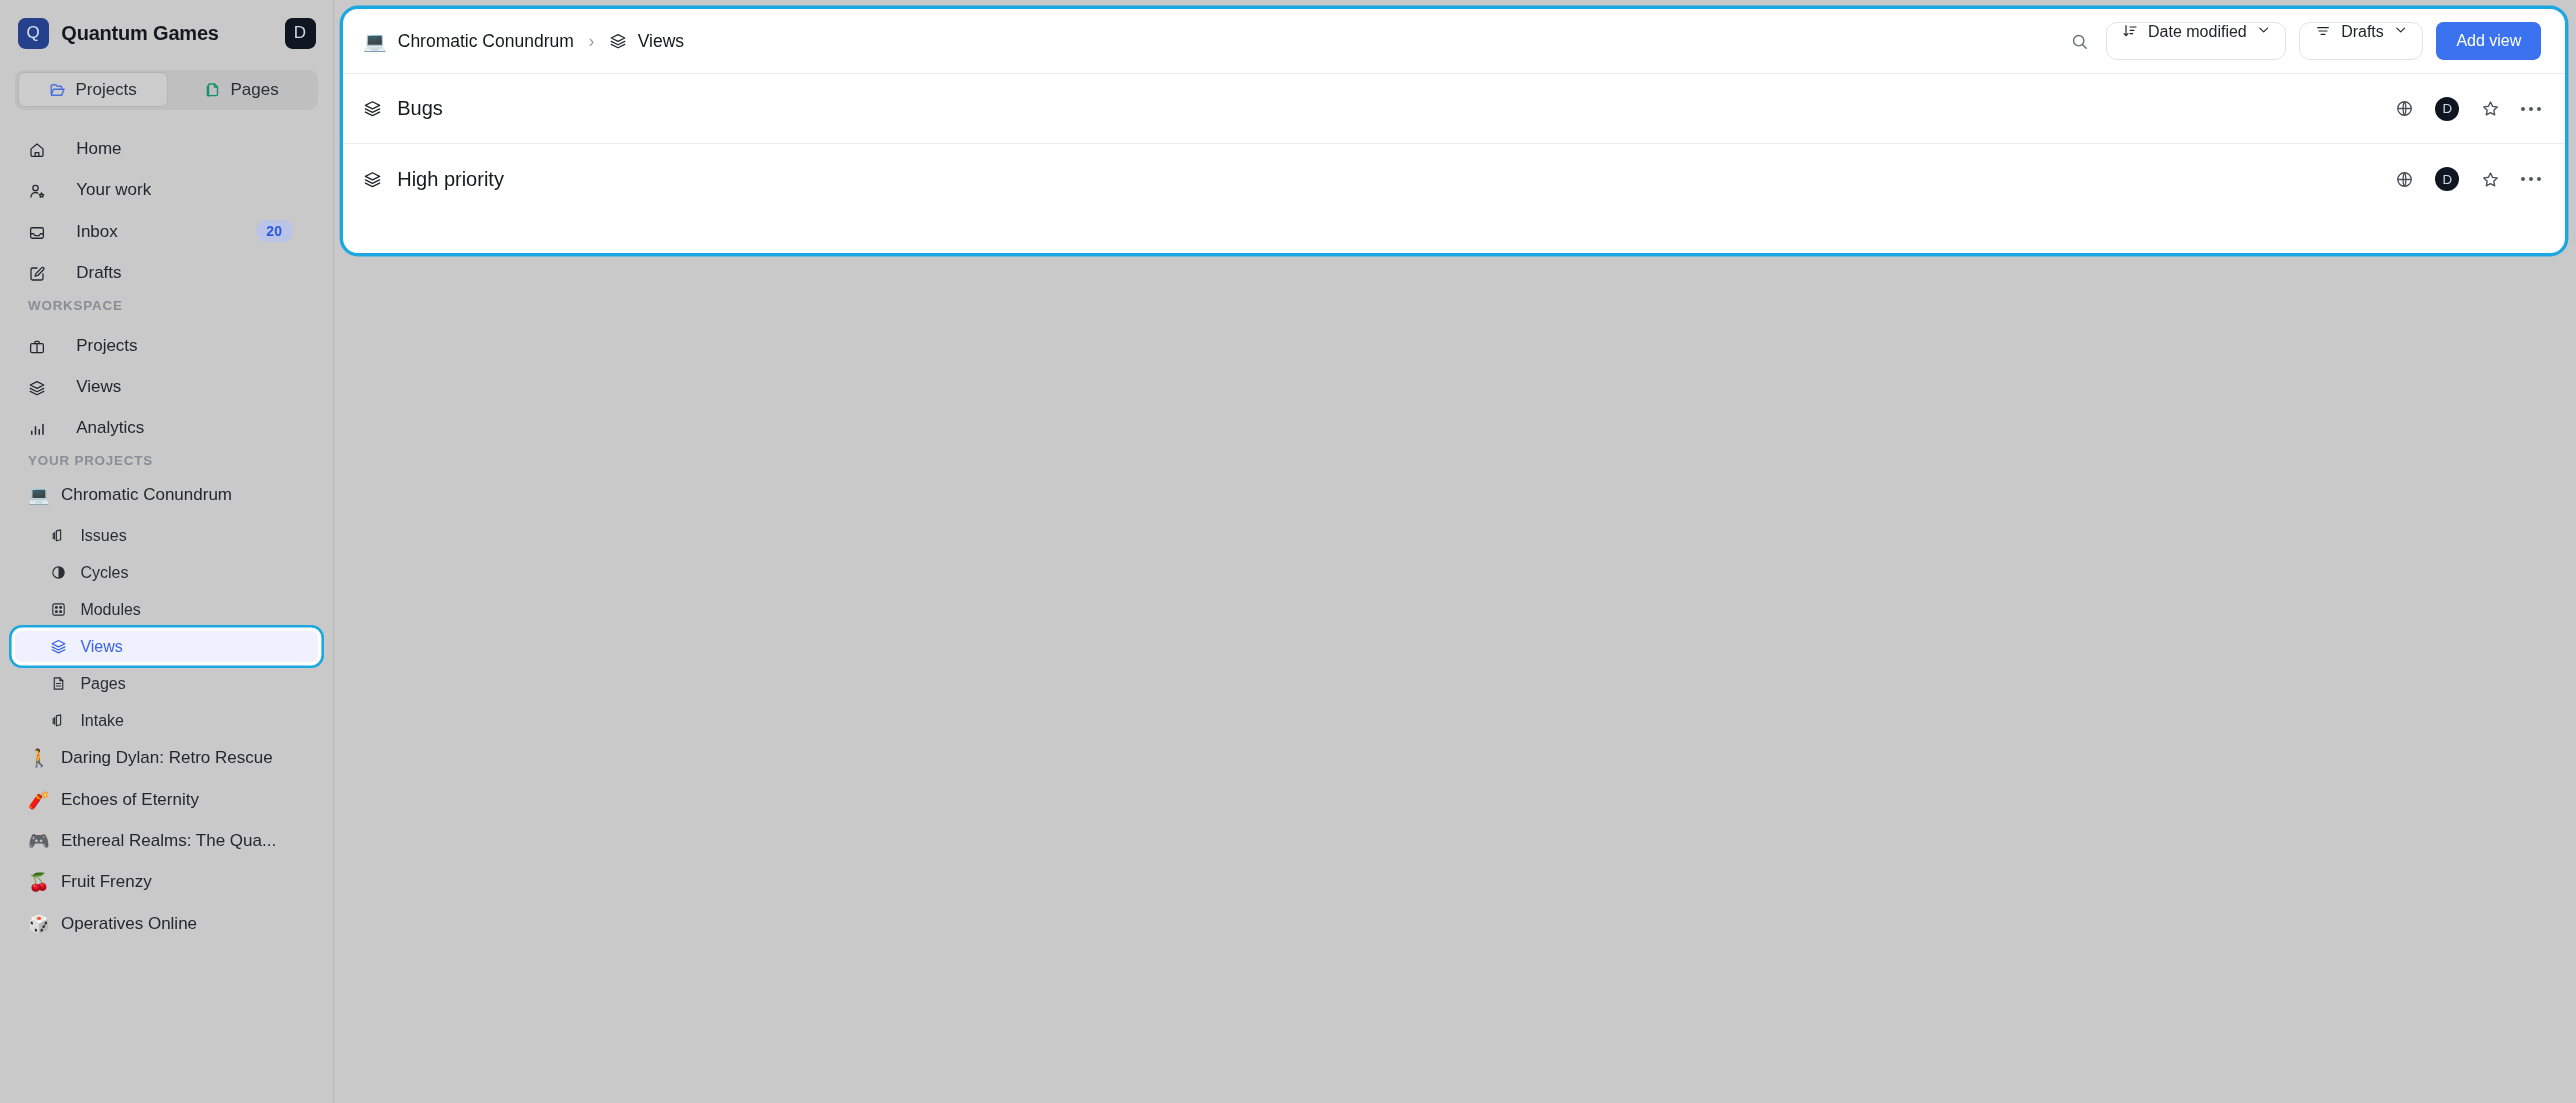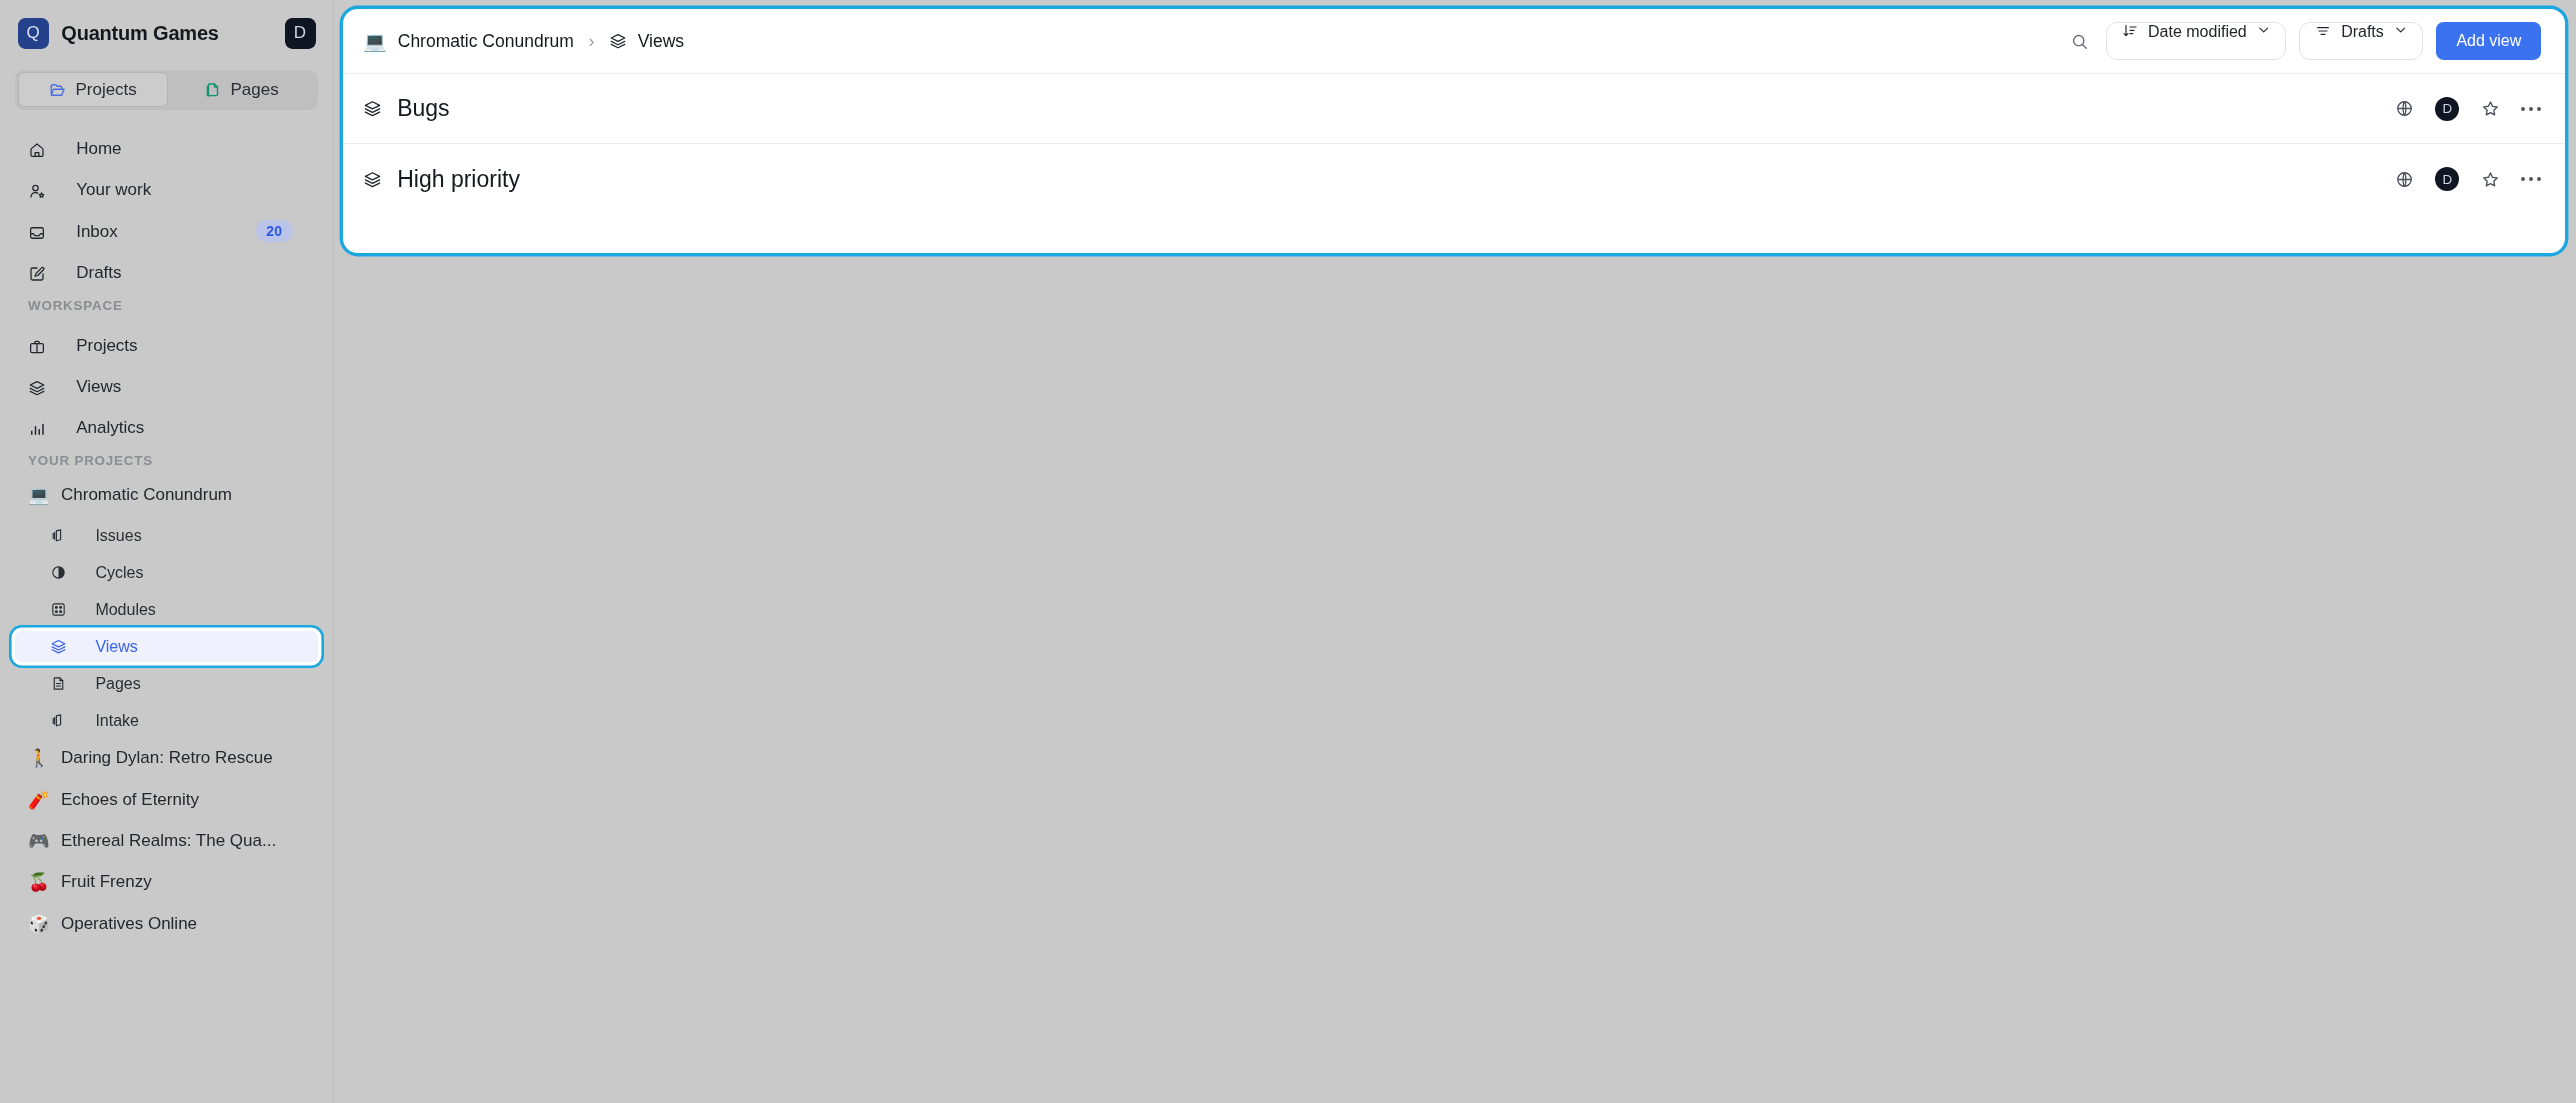--- a/index.html
+++ b/index.html
@@ -87,21 +87,21 @@
 
   .proj-item {
     display: flex; align-items: center; gap: 12.8px;
     height: 32px; margin: 0 15.4px 9.4px 15.4px; padding-left: 12.8px;
     border-radius: 6.7px; font-size: 17px; color: #24272d;
   }
   .proj-emoji { font-size: 17.5px; width: 20px; text-align: center;
     font-family: "DejaVu Sans", sans-serif; }
 
   .sub-item {
-    display: flex; align-items: center; gap: 28px;
+    display: flex; align-items: center; gap: 13px;
     height: 31px; margin: 0 15.4px 6px 15.4px; padding-left: 35px;
     border-radius: 6.7px; font-size: 16px; color: #2a2d34;
     position: relative;
   }
   .sub-item.active {
     background: #eff1fe; color: #3b63e8;
     box-shadow: 0 0 0 3.4px #ffffff, 0 0 0 6px #1ba7e0;
   }
   .sub-item.active svg { stroke: #3b63e8; }
 
@@ -140,21 +140,21 @@
     display: flex; align-items: center; border: none;
     font-family: "Liberation Sans", sans-serif;
     text-align: right;
   }
 
   .view-row {
     height: 70px; display: flex; align-items: center;
     padding: 0 24px 0 20px; border-bottom: 1.3px solid #ececee;
   }
   .view-row:last-child { border-bottom: none; }
-  .view-name { margin-left: 14.8px; font-size: 23px; color: #15181d; }
+  .view-name { margin-left: 14.8px; font-size: 20px; color: #15181d; }
   .row-actions {
     margin-left: auto; display: flex; align-items: center; gap: 21.5px;
   }
   .row-avatar {
     width: 24px; height: 24px; border-radius: 50%;
     background: #101522; color: #cfd6e4;
     display: flex; align-items: center; justify-content: center;
     font-size: 13.4px;
   }
   .dots { display: flex; gap: 4px; align-items: center; }

